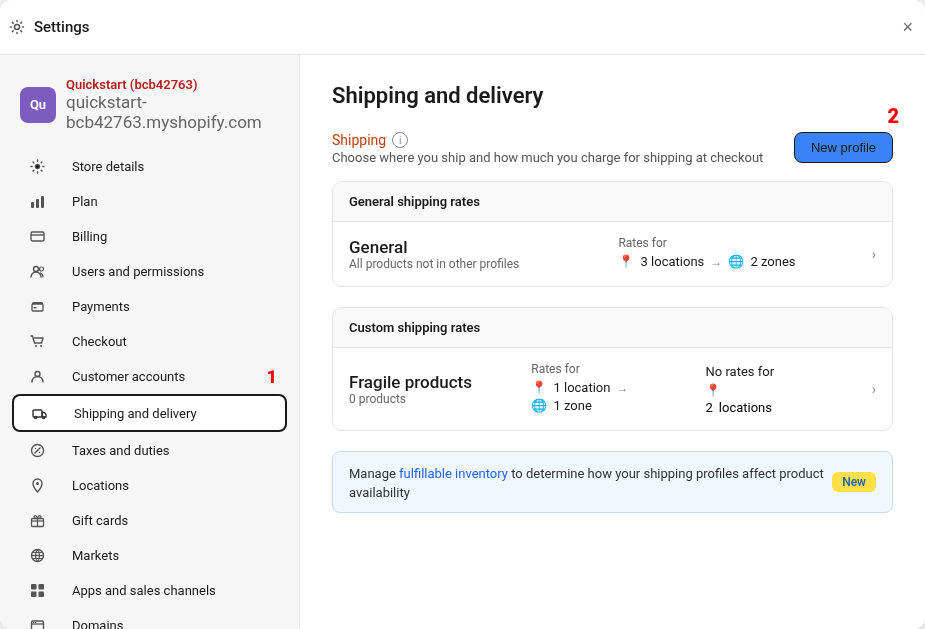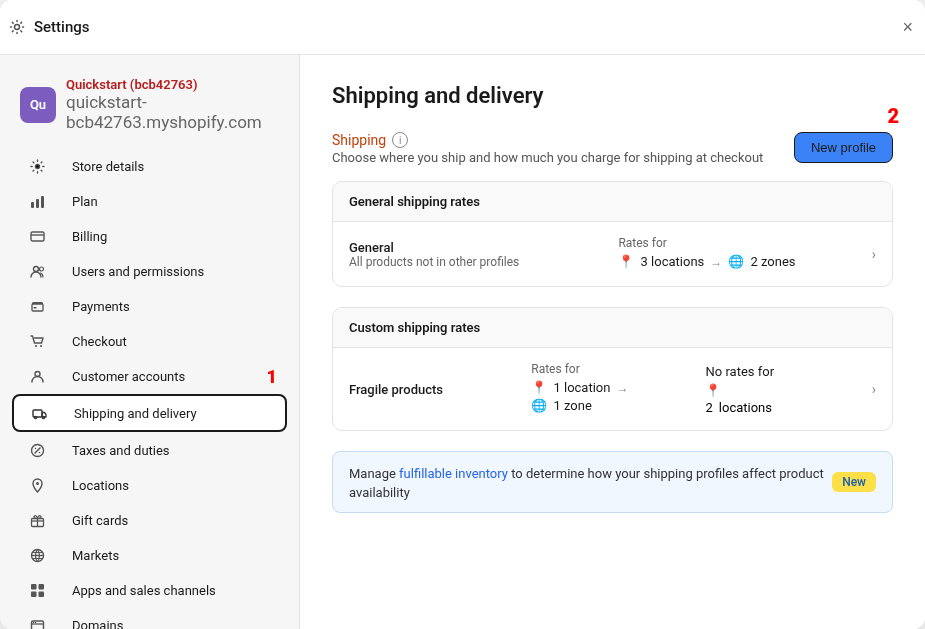--- a/index.html
+++ b/index.html
@@ -216,21 +216,21 @@
       padding: 14px 16px;
       border-bottom: 1px solid #e3e3e3;
     }
     .card-row:last-child {
       border-bottom: none;
     }
     .product-info {
       flex: 1;
     }
     .product-name {
-      font-size: 13px;
+      font-size: 17px;
       font-weight: 500;
       color: #1a1a1a;
     }
     .product-sub {
       font-size: 12px;
       color: #666;
     }
     .rates-info {
       flex: 1;
       padding-left: 16px;
@@ -534,20 +534,21 @@
           </div>
           <span class="chevron">›</span>
         </div>
       </div>
 
       <div class="card">
         <div class="card-section-title">Custom shipping rates</div>
         <div class="card-row">
           <div class="product-info">
             <div class="product-name">Fragile products</div>
+            <div class="product-sub">0 products</div>
           </div>
           <div class="rates-info">
             <div class="rates-label">Rates for</div>
             <div class="rates-row">
               <span>📍</span>
               <span>1 location</span>
               <span class="arrow-icon">→</span>
             </div>
             <div class="rates-row">
               <span>🌐</span>

